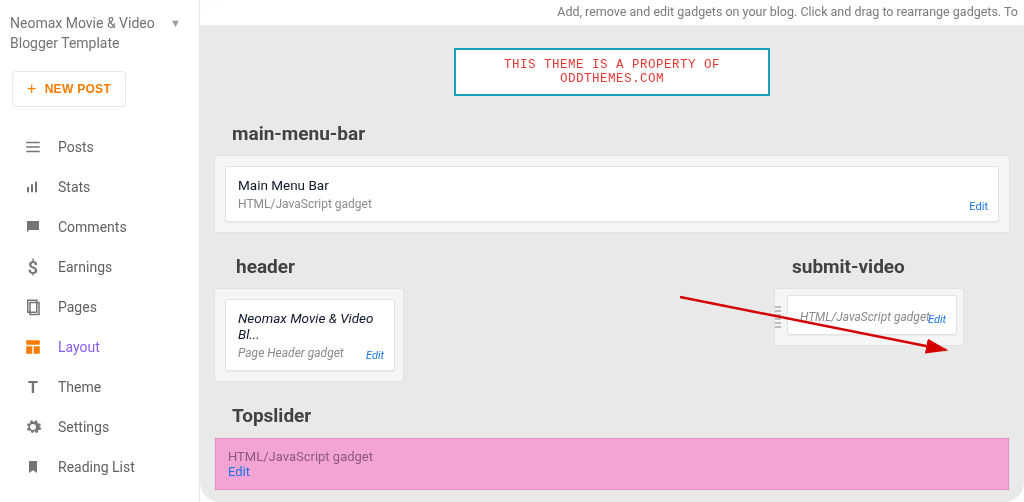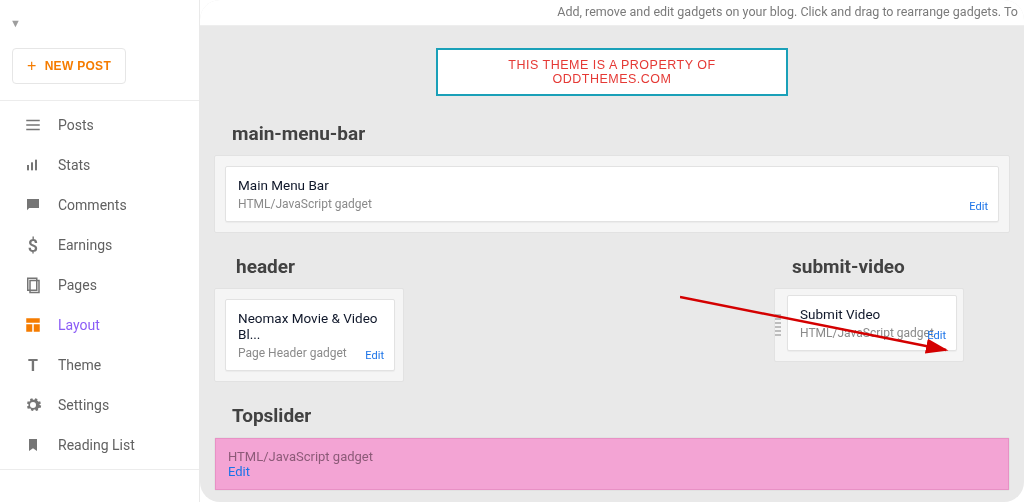--- a/index.html
+++ b/index.html
@@ -15,45 +15,46 @@
   .divider { height:1px; background:#ececec; margin: 4px 0 4px 0; }
   .nav { list-style:none; }
   .nav li { display:flex; align-items:center; gap:16px; padding:11px 4px 11px 24px; font-size:14px; color:#616161; cursor:pointer; }
   .nav li.active { color:#8b5cf6; }
   .nav li.view { color:#0d9488; font-weight:600; font-size:13px; }
   .ic { width:18px; height:18px; display:inline-flex; align-items:center; justify-content:center; fill:#757575; color:#757575; }
   .nav li.active .ic { fill:#f57c00; color:#f57c00; }
 
   .main { flex:1; background:#e9e9e9; position:relative; overflow:hidden;border-radius:20px; }
   .toptext { position:absolute; top:0; left:0; right:0; background:#fff; padding:4px 0 6px 0; text-align:right; font-size:12.5px; color:#7a7a7a; padding-right:6px; border-bottom:1px solid #eee; }
-  .banner { margin: 48px auto 16px; width:352px; border:2px solid #1aa0b8; background:#fff; padding:8px 10px; font-family: Liberation Sans, sans-serif; color:#e53935; font-size:12.5px; letter-spacing:.5px; text-align:center; }
+  .banner { margin: 48px auto 16px; width:316px; border:2px solid #1aa0b8; background:#fff; padding:8px 10px; font-family: Liberation Mono, monospace; color:#e53935; font-size:12.5px; letter-spacing:.5px; text-align:center; }
   .sections { padding: 0 14px; }
   .section-label { font-size:19px; font-weight:700; color:#424242; padding:10px 0 10px 18px; }
   .panel { background:#f5f5f5; border:1px solid #e2e2e2; border-radius:2px; padding:10px; margin-bottom:12px; }
   .gadget { background:#fff; border:1px solid #e2e2e2; border-radius:2px; padding:10px 12px; position:relative; box-shadow:0 1px 1px rgba(0,0,0,.04); }
   .gadget .gtitle { font-size:13.5px; color:#0f172a; }
   .gadget .gsub { font-size:12px; color:#8a8a8a; margin-top:4px; }
   .gadget .edit { position:absolute; right:10px; bottom:8px; font-size:11px; color:#1a73e8; cursor:pointer; }
   .row2 { display:flex; gap:370px; }
-  .row2 .panel { flex:0 0 auto; }
+  .row2 .panel { flex:0 0 auto;font-style:italic; }
   .panel-header { width:190px; }
   .panel-header .gadget { width:170px; }
   .panel-submit { width:190px; padding:6px 8px 10px 2px; }
   .panel-submit .gadget { width:170px; }
   .drag-handle { position:absolute; left:-2px; top:0; bottom:0; width:10px; display:flex; flex-direction:column; justify-content:center; gap:2px; }
   .drag-handle span { height:2px; background:#bdbdbd; margin-left:2px; width:6px; }
   .panel-pink { background:#f3a4d4; border:1px solid #e891c5; padding:10px 12px; position:relative; }
   .arrow { position:absolute; pointer-events:none; }
 </style>
 </head>
 <body>
 
 <div class="layout">
   <aside class="sidebar">
     <div class="site-row">
+      <div class="site-title">Neomax Movie &amp; Video Blogger Template</div>
       <div class="caret">▼</div>
     </div>
     <div class="newpost-wrap">
       <button class="newpost">
         <span class="plus">+</span>
         <span>NEW POST</span>
       </button>
     </div>
     <div class="divider"></div>
     <ul class="nav">
@@ -166,21 +167,20 @@
           <div class="panel panel-submit" style="position:relative;">
             <div class="drag-handle">
                 <span></span>
                 <span></span>
                 <span></span>
                 <span></span>
                 <span></span>
                 <span></span>
               </div>
             <div class="gadget" style="margin-left:10px;">
-              <div class="gtitle">Submit Video</div>
               <div class="gsub">HTML/JavaScript gadget</div>
               <a class="edit">Edit</a>
             </div>
           </div>
         </div>
       </div>
 
       <div class="section-label">Topslider</div>
       <div class="panel" style="padding:0;">
         <div class="panel-pink">

